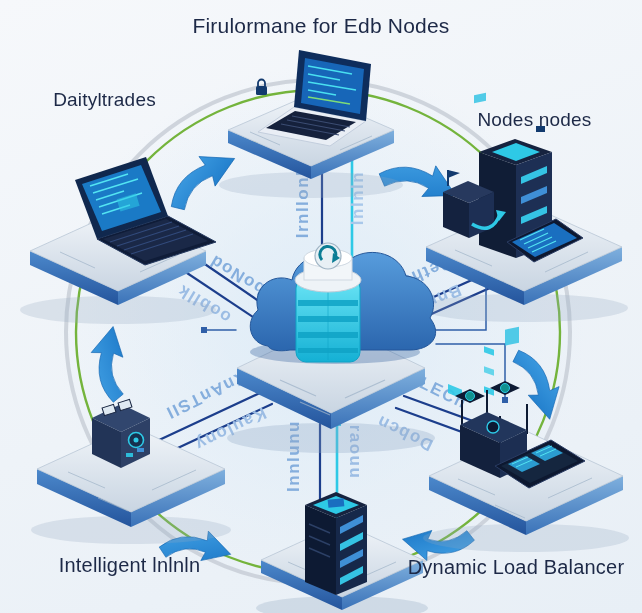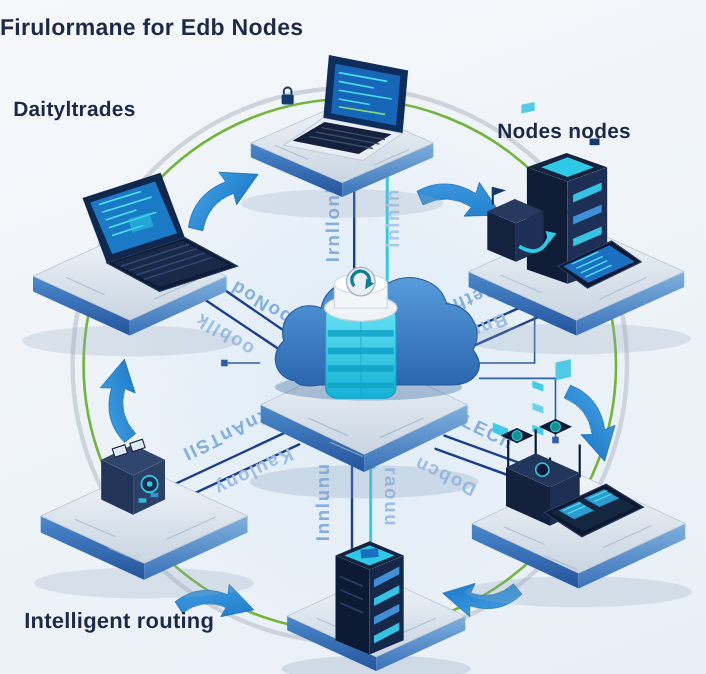--- a/index.html
+++ b/index.html
@@ -3,21 +3,21 @@
 <meta charset="utf-8">
 <style>
   html,body{margin:0;padding:0;background:#e9edf2;}
   .canvas{
     position:relative;width:642px;height:613px;overflow:hidden;
     background:linear-gradient(160deg,#f6f8fb 0%,#eef3f8 55%,#e8eff6 100%);
     font-family:"Liberation Sans", sans-serif;
   }
   svg{position:absolute;left:0;top:0;}
   .label{
-    position:absolute;color:#1d2947;font-weight:700;text-align:left;
+    position:absolute;color:#1d2947;font-weight:400;text-align:center;
     letter-spacing:.2px;line-height:1.3;
   }
   .title{top:12px;left:0;width:642px;font-size:21px;}
   .lbl-ul{top:88px;left:12px;width:185px;font-size:19px;}
   .lbl-ur{top:108px;left:452px;width:165px;font-size:19px;}
   .lbl-bl{top:552px;left:22px;width:215px;font-size:20px;}
   .lbl-br{top:554px;left:402px;width:228px;font-size:20px;}
   .link-label{font-weight:700;letter-spacing:1.5px;}
 </style>
 </head>
@@ -331,14 +331,15 @@
       </g>
     </g>
   </g>
 </svg>
 
   <div class="label title">Firulormane for Edb Nodes</div>
   <div class="label lbl-ul">
     <div>Daityltrades</div>
   </div>
   <div class="label lbl-ur">Nodes nodes</div>
-  <div class="label lbl-bl">Intelligent routing</div>
+  <div class="label lbl-bl">Intelligent lnlnln</div>
+  <div class="label lbl-br">Dynamic Load Balancer</div>
 </div>
 
 </body></html>

